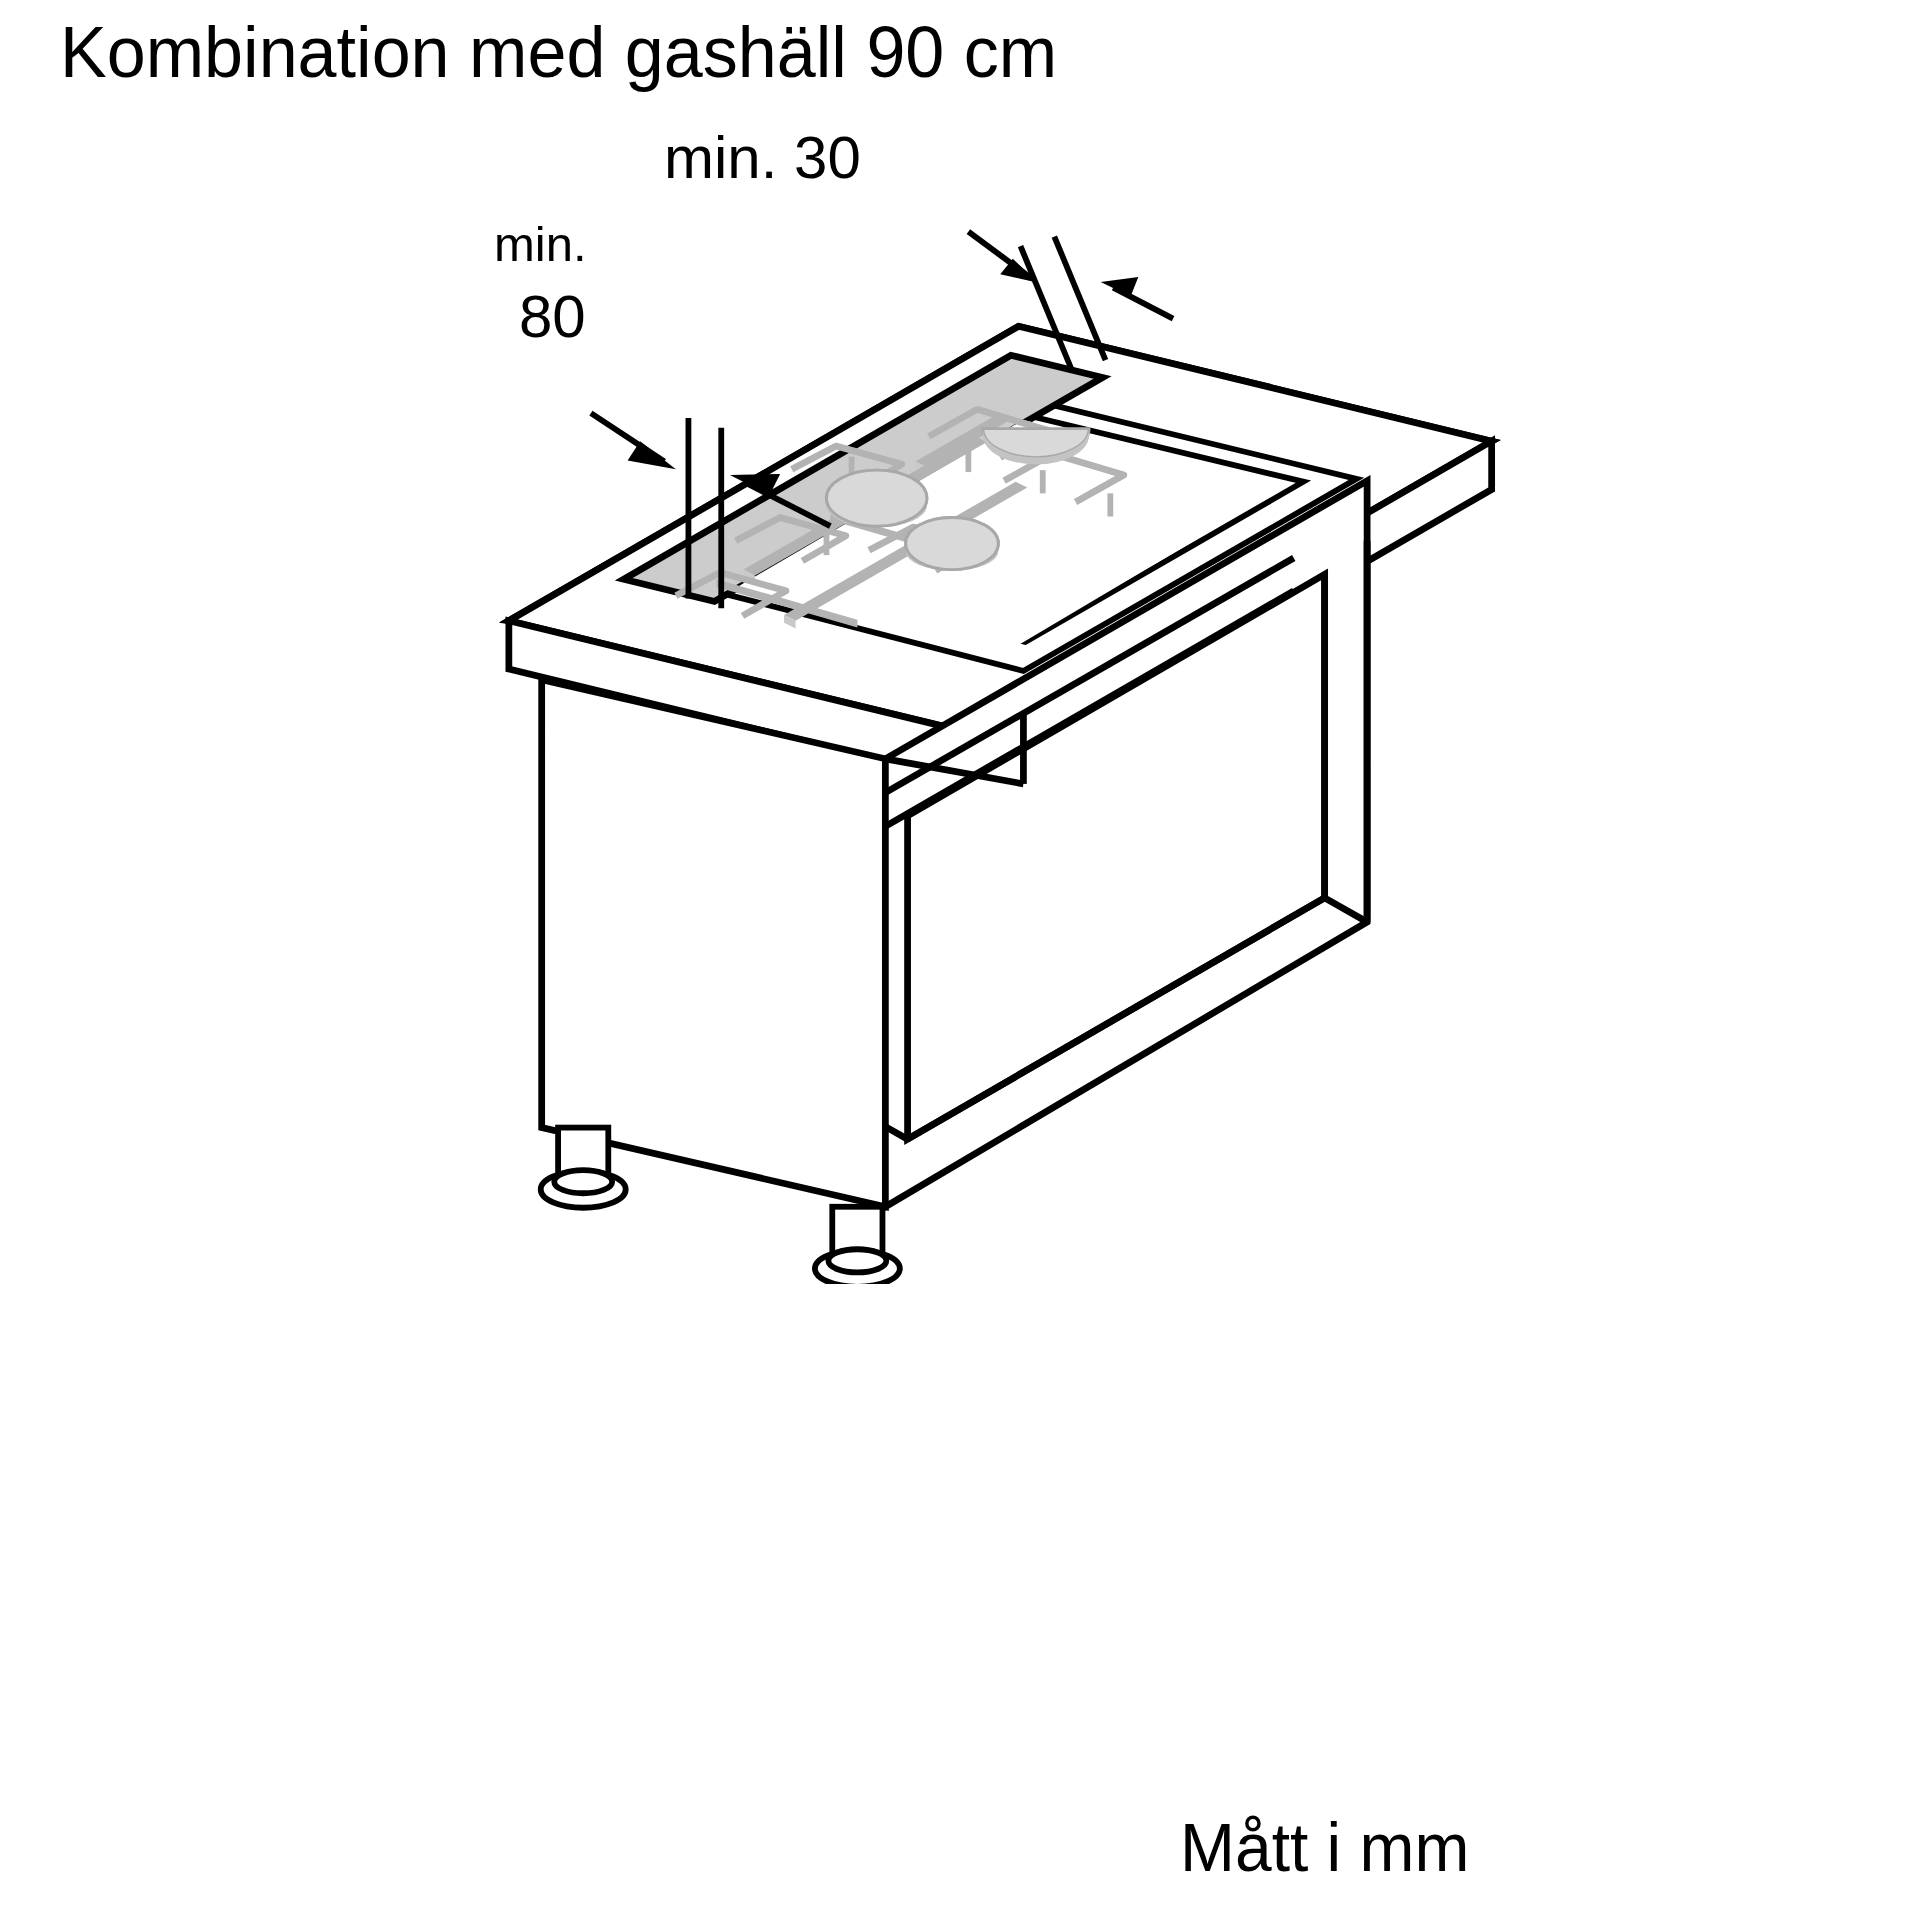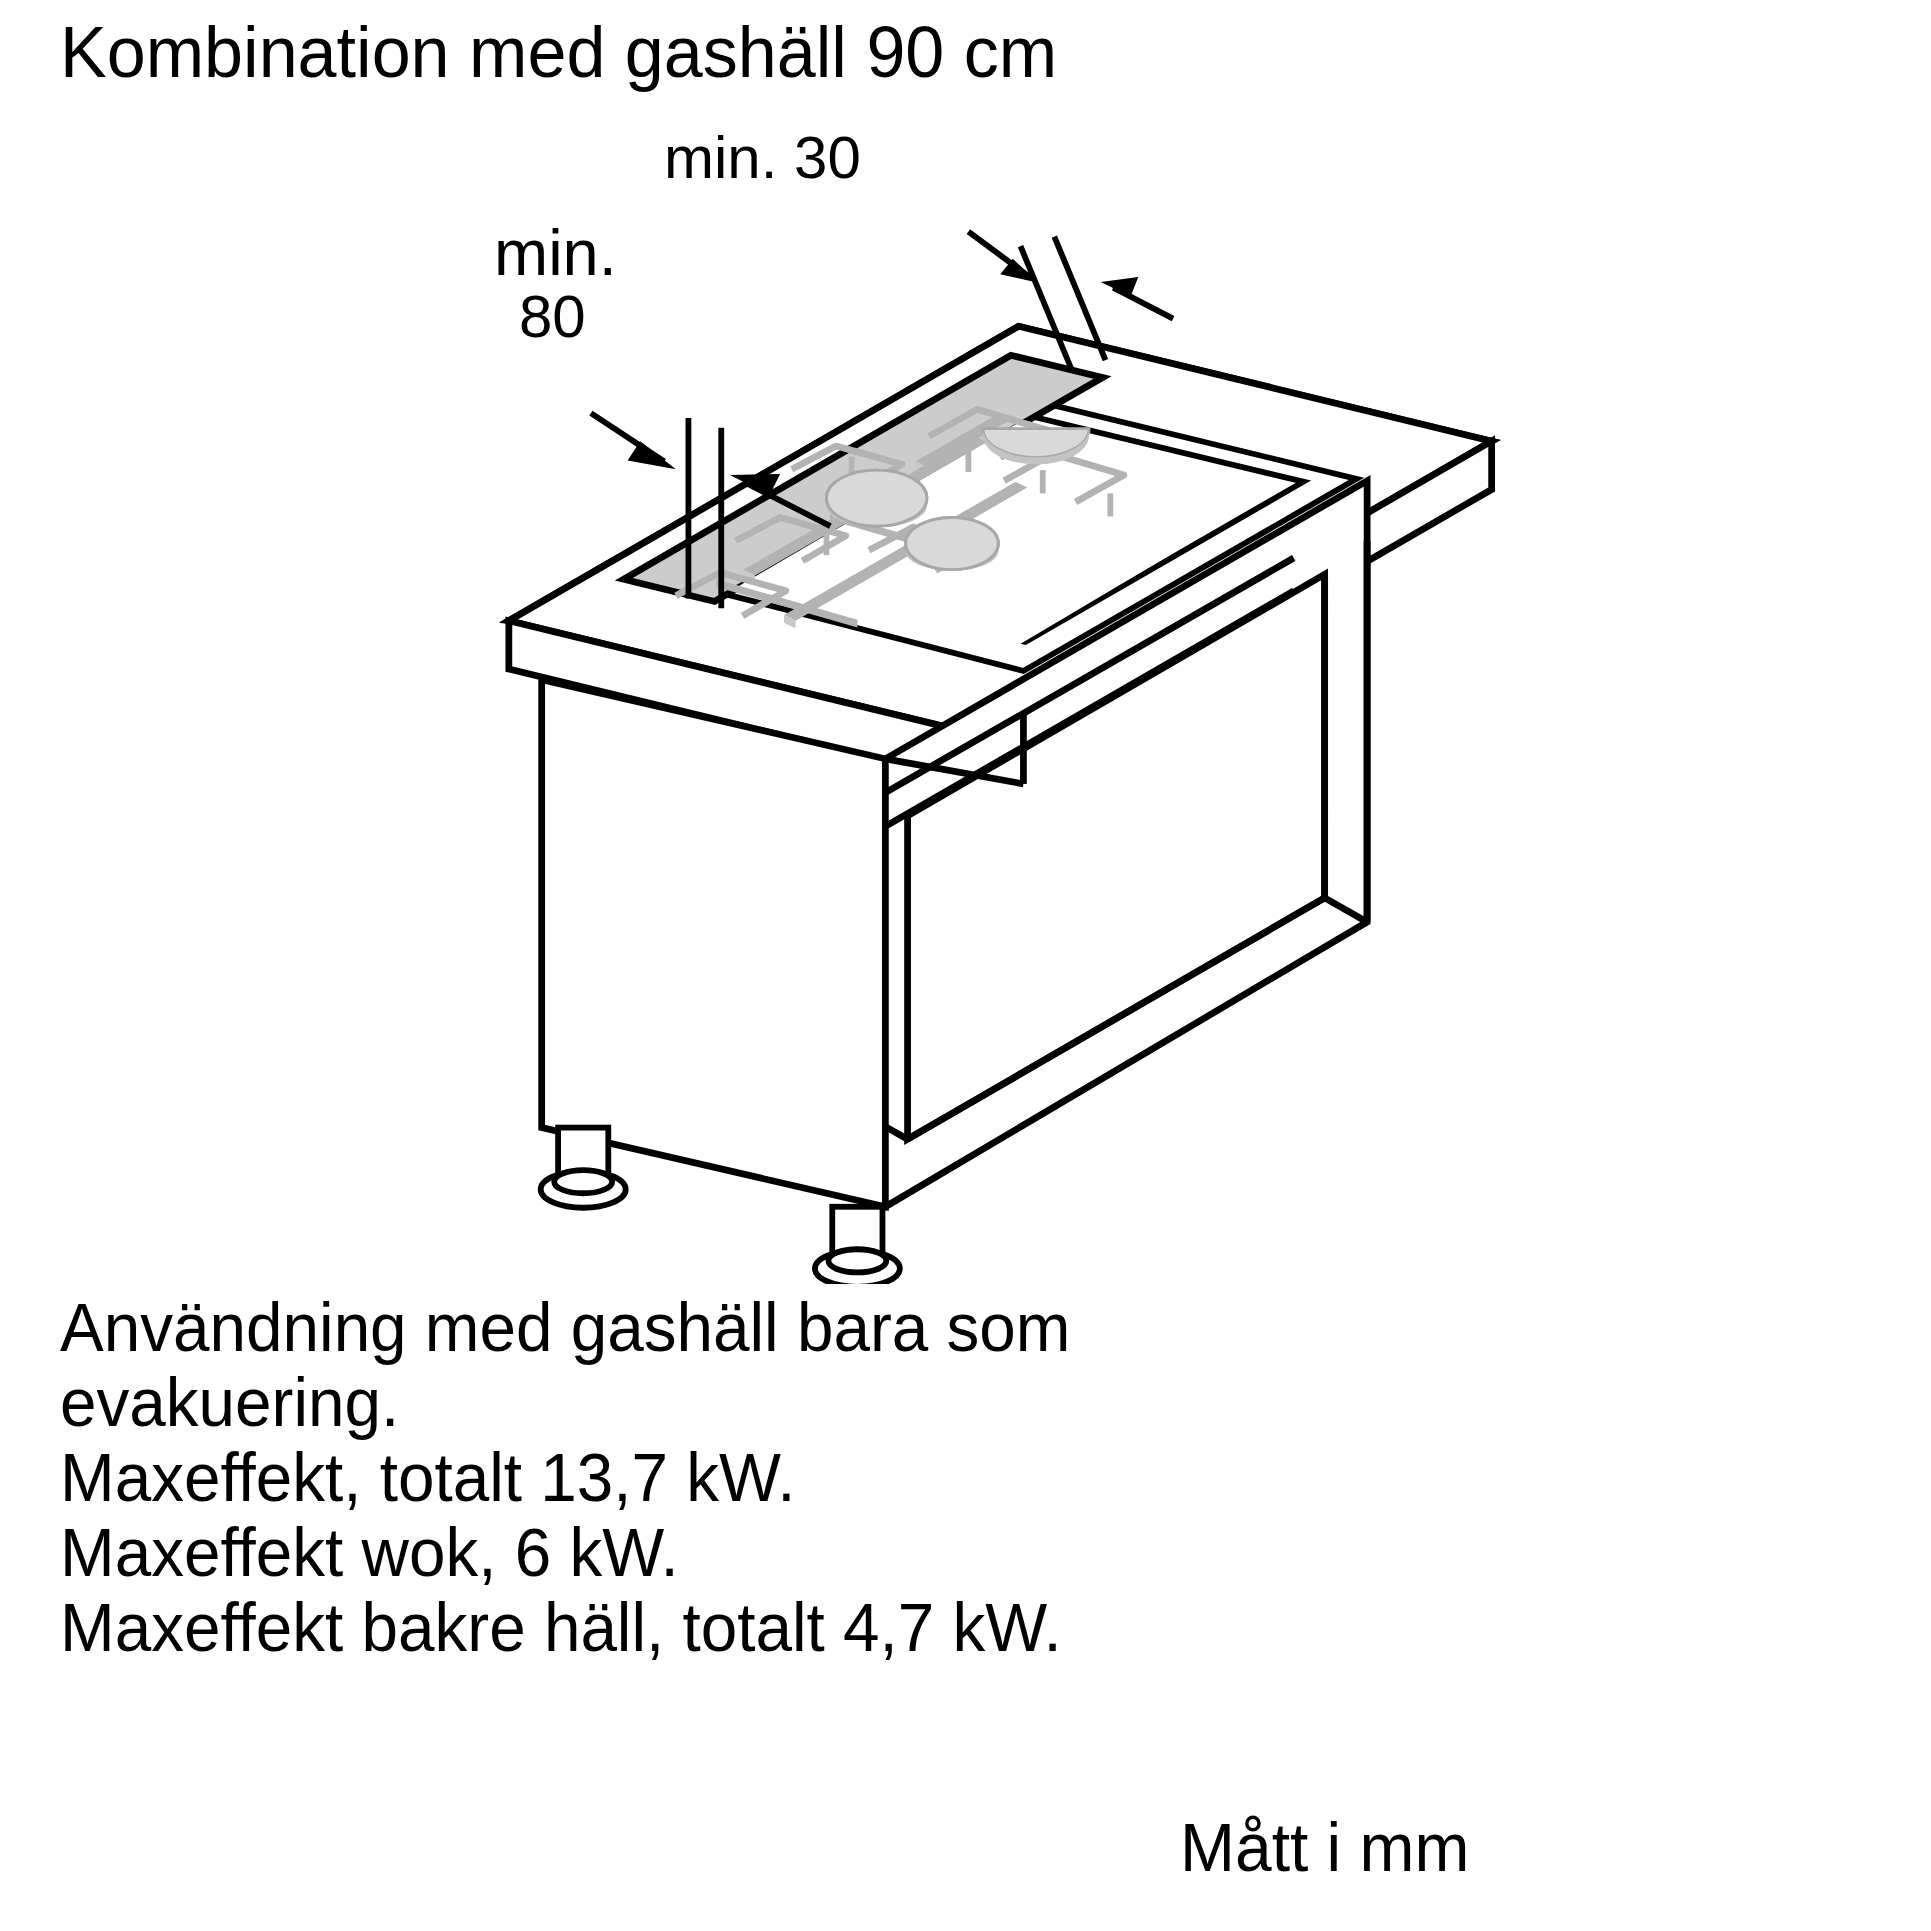--- a/index.html
+++ b/index.html
@@ -45,21 +45,21 @@
 
   
   #lbl-min30 {
     left: 664px;
     top: 128px;
     font-size: 60px;
   }
   #lbl-min60-a {
     left: 494px;
     top: 220px;
-    font-size: 65px;
+    font-size: 49px;
   }
   #lbl-min60-b {
     left: 519px;
     top: 287px;
     font-size: 60px;
   }
 
   
   #bodyblock {
     position: absolute;
@@ -242,24 +242,17 @@
     </g>
 
   </svg>
 
   <div class="txt" id="lbl-min30">min. 30</div>
 
   <div class="txt" id="lbl-min60-a">min.</div>
 
   <div class="txt" id="lbl-min60-b">80</div>
 
-  <div id="bodyblock">
-    <span class="line">Användning med gashäll bara som</span>
-    <span class="line">evakuering.</span>
-    <span class="line">Maxeffekt, totalt 13,7 kW.</span>
-    <span class="line">Maxeffekt wok, 6 kW.</span>
-    <span class="line">Maxeffekt bakre häll, totalt 4,7 kW.</span>
-  </div>
 
   <div class="txt" id="footnote">Mått i mm</div>
 
 </div>
 
 
 </body></html>

